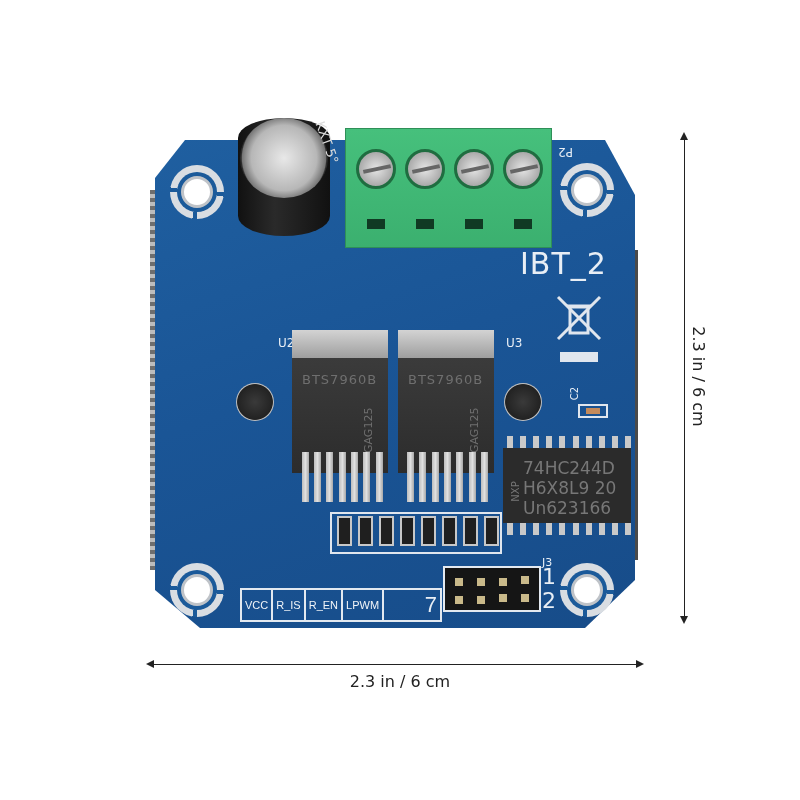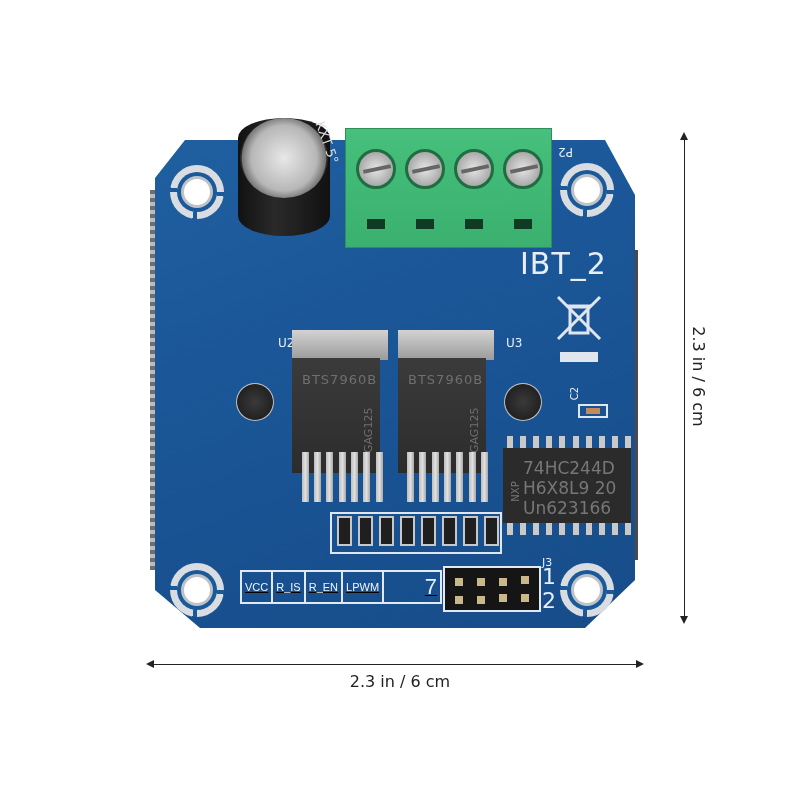--- a/index.html
+++ b/index.html
@@ -46,37 +46,37 @@
     .screw::after { content: ""; position: absolute; left: 4px; top: 15px; width: 28px; height: 4px; background: #666; transform: rotate(-12deg); }
     .slot { width: 18px; height: 10px; background: #103a23; top: 90px; }
 
     .silk { color: #e8eef5; }
     .ibt { left: 520px; top: 246px; font-size: 30px; letter-spacing: 1px; }
     .weee { left: 554px; top: 293px; width: 50px; height: 50px; }
     .weee-bar { left: 560px; top: 352px; width: 38px; height: 10px; background: #e0e6ee; }
     .ref { font-size: 12px; }
 
     
-    .chip { width: 88px; height: 115px; background: linear-gradient(180deg,#3b3b3b,#2c2c2c); }
+    .chip { width: 96px; height: 115px; background: linear-gradient(180deg,#3b3b3b,#2c2c2c); }
     .chip-tab { width: 96px; height: 30px; background: linear-gradient(180deg,#d3d3d3,#9b9b9b); }
     .chip-label { font-size: 13px; color: #6f6f6f; letter-spacing: 1px; }
     .chip-code { font-size: 11px; color: #6f6f6f; transform: rotate(-90deg); transform-origin: left top; }
     .pin { width: 7px; height: 50px; background: linear-gradient(90deg,#bdbdbd,#e0e0e0,#a8a8a8); }
 
     .soic { left: 503px; top: 448px; width: 128px; height: 75px; background: #2b2b2b; }
     .soic-pin { width: 6px; height: 12px; background: #c9c9c9; }
     .soic-text { font-size: 17px; color: #777; }
 
     .screw-post { width: 38px; height: 38px; border-radius: 50%; background: radial-gradient(circle,#3a3a3a 0%,#222 65%,#bcbcbc 68%,#cfcfcf 80%,#1a5596 82%); }
 
     .resistor { width: 15px; height: 30px; background: #1f1f1f; border: 2px solid #c8c8c8; box-sizing: border-box; top: 516px; }
     .res-frame { left: 330px; top: 512px; width: 172px; height: 42px; border: 2px solid #e0e6ee; box-sizing: border-box; }
 
     
-    .pintable { left: 240px; top: 570px; border-collapse: collapse; text-decoration: underline; }
+    .pintable { left: 240px; top: 588px; border-collapse: collapse; }
     .pintable td { border: 2px solid #e3e9f0; color: #f0f4f8; font-size: 11px; padding: 2px 3px; height: 17px; font-family: "Liberation Sans Narrow", "Liberation Sans", sans-serif; }
     .pin-num { font-size: 22px; color: #e8eef5; }
     .header { left: 443px; top: 566px; width: 98px; height: 46px; background: #151515; border: 2px solid #e3e9f0; box-sizing: border-box; }
     .hpin { width: 8px; height: 8px; background: #c9b98a; }
   </style>
 </head>
 <body>
 
 <div class="abs dim-h-line"></div>
 <div class="abs arrow-l"></div>

